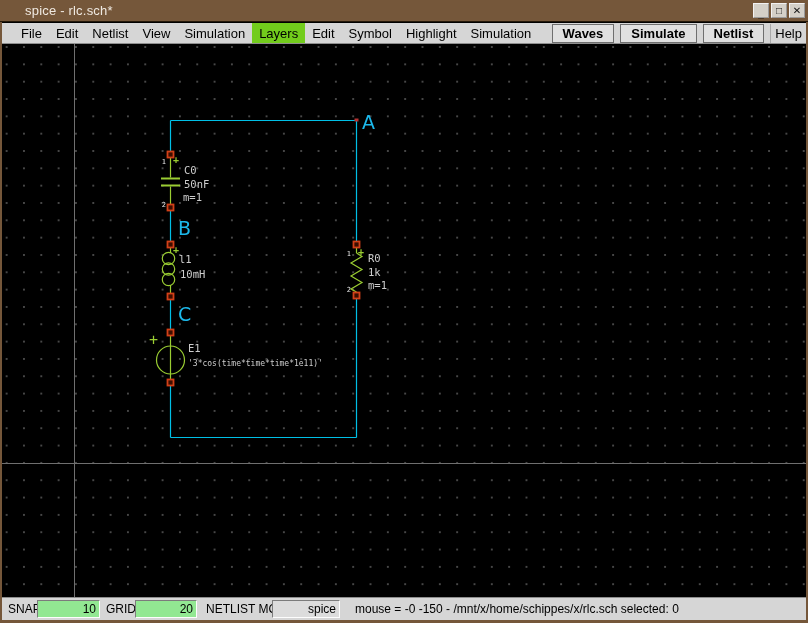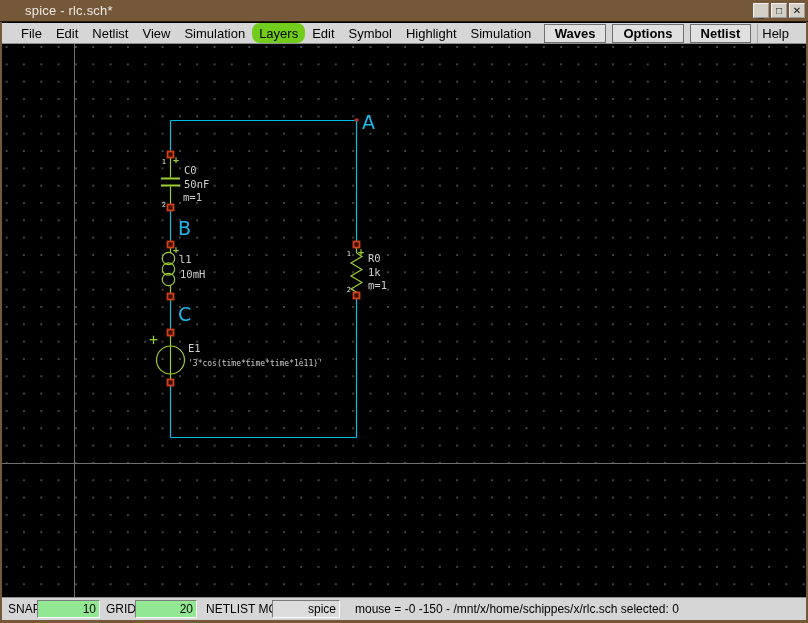--- a/index.html
+++ b/index.html
@@ -18,25 +18,25 @@
   .frame-left  { position:absolute; left:0; top:22px; width:2px; height:598px; background:#75573a; }
   .frame-right { position:absolute; left:806px; top:22px; width:2px; height:598px; background:#75573a; }
   .frame-bottom{ position:absolute; left:0; top:620px; width:808px; height:3px; background:#75573a; }
 
   
   .menubar { position:absolute; left:2px; top:23px; width:804px; height:21px;
     background:#d6d6d6; border-bottom:1px solid #8e8e8e; display:flex; align-items:center;
     font-size:13px; color:#000; }
   .menu-items { display:flex; align-items:flex-end; height:100%; padding-left:12px; }
   .menu-item { padding:3px 7px; height:100%; display:flex; align-items:center; cursor:default; }
-  .menu-item.hl { background:#72cc1c;border-radius:8px; }
+  .menu-item.hl { background:#72cc1c; }
   .menu-right { margin-left:auto; display:flex; align-items:center; height:100%; }
   .mbtn { background:#e0e0e0; border:1px solid #6f6f6f; padding:1px 10px; margin-right:6px;
     font-size:13px; height:19px; display:flex; align-items:center;font-weight:bold; }
-  .help-item { padding:0 17px 0 4px; border-left:1px solid #a9a9a9; height:19px;
+  .help-item { padding:0 4px 0 4px; border-left:1px solid #a9a9a9; height:19px;
     display:flex; align-items:center; }
 
   
   .canvas { position:absolute; left:2px; top:44px; width:804px; height:553px; background:#000;
     background-image:radial-gradient(circle, #474747 0.8px, transparent 1.2px);
     background-size:17.33px 17.33px; background-position:13.3px 11.7px; }
   .vaxis { position:absolute; left:72px; top:0; width:1px; height:553px; background:#6f6f6f; }
   .haxis { position:absolute; left:0; top:419px; width:804px; height:1px; background:#6f6f6f; }
   .canvas svg { position:absolute; left:0; top:0; }
   .wire { stroke:#00bfe6; stroke-width:1.2; fill:none; }
@@ -86,21 +86,21 @@
     <div class="menu-item">View</div>
     <div class="menu-item">Simulation</div>
     <div class="menu-item hl">Layers</div>
     <div class="menu-item">Edit</div>
     <div class="menu-item">Symbol</div>
     <div class="menu-item">Highlight</div>
     <div class="menu-item">Simulation</div>
   </div>
   <div class="menu-right">
     <div class="mbtn">Waves</div>
-    <div class="mbtn">Options</div>
+    <div class="mbtn">Simulate</div>
     <div class="mbtn">Netlist</div>
     <div class="help-item">Help</div>
   </div>
 </div>
 
 <div class="canvas">
   <div class="vaxis"></div>
   <div class="haxis"></div>
 
   <svg width="804" height="553" viewBox="0 0 804 553">

